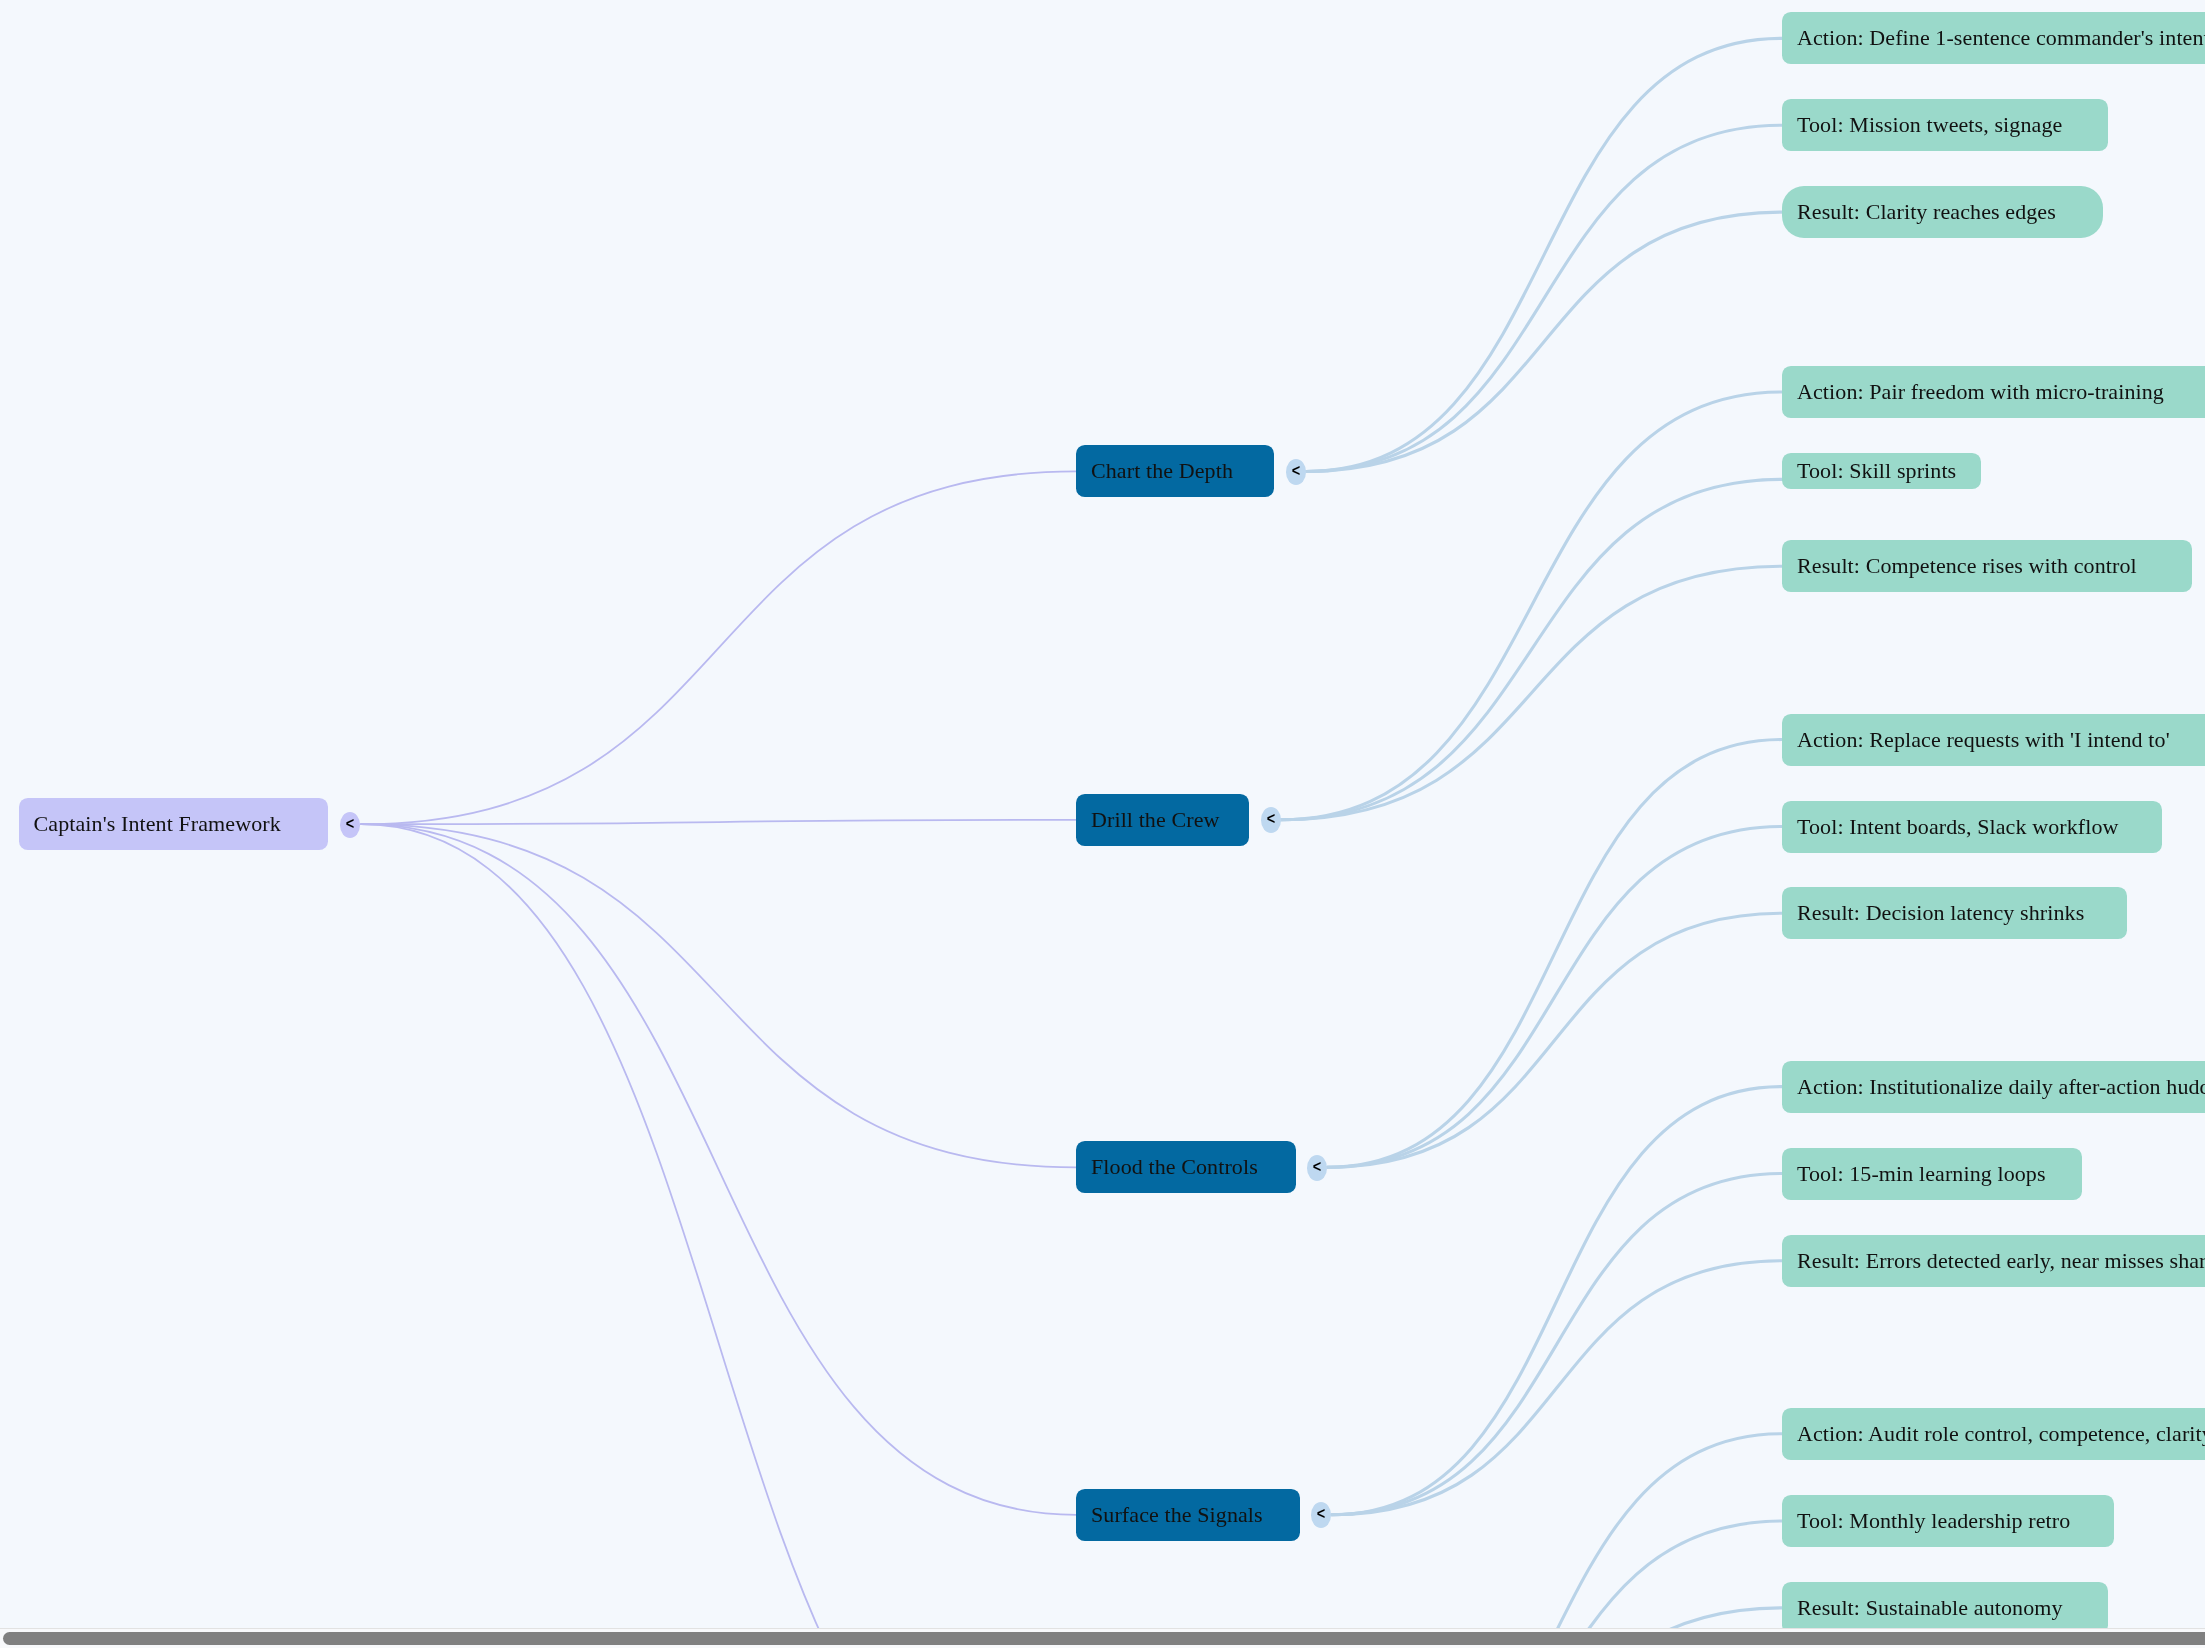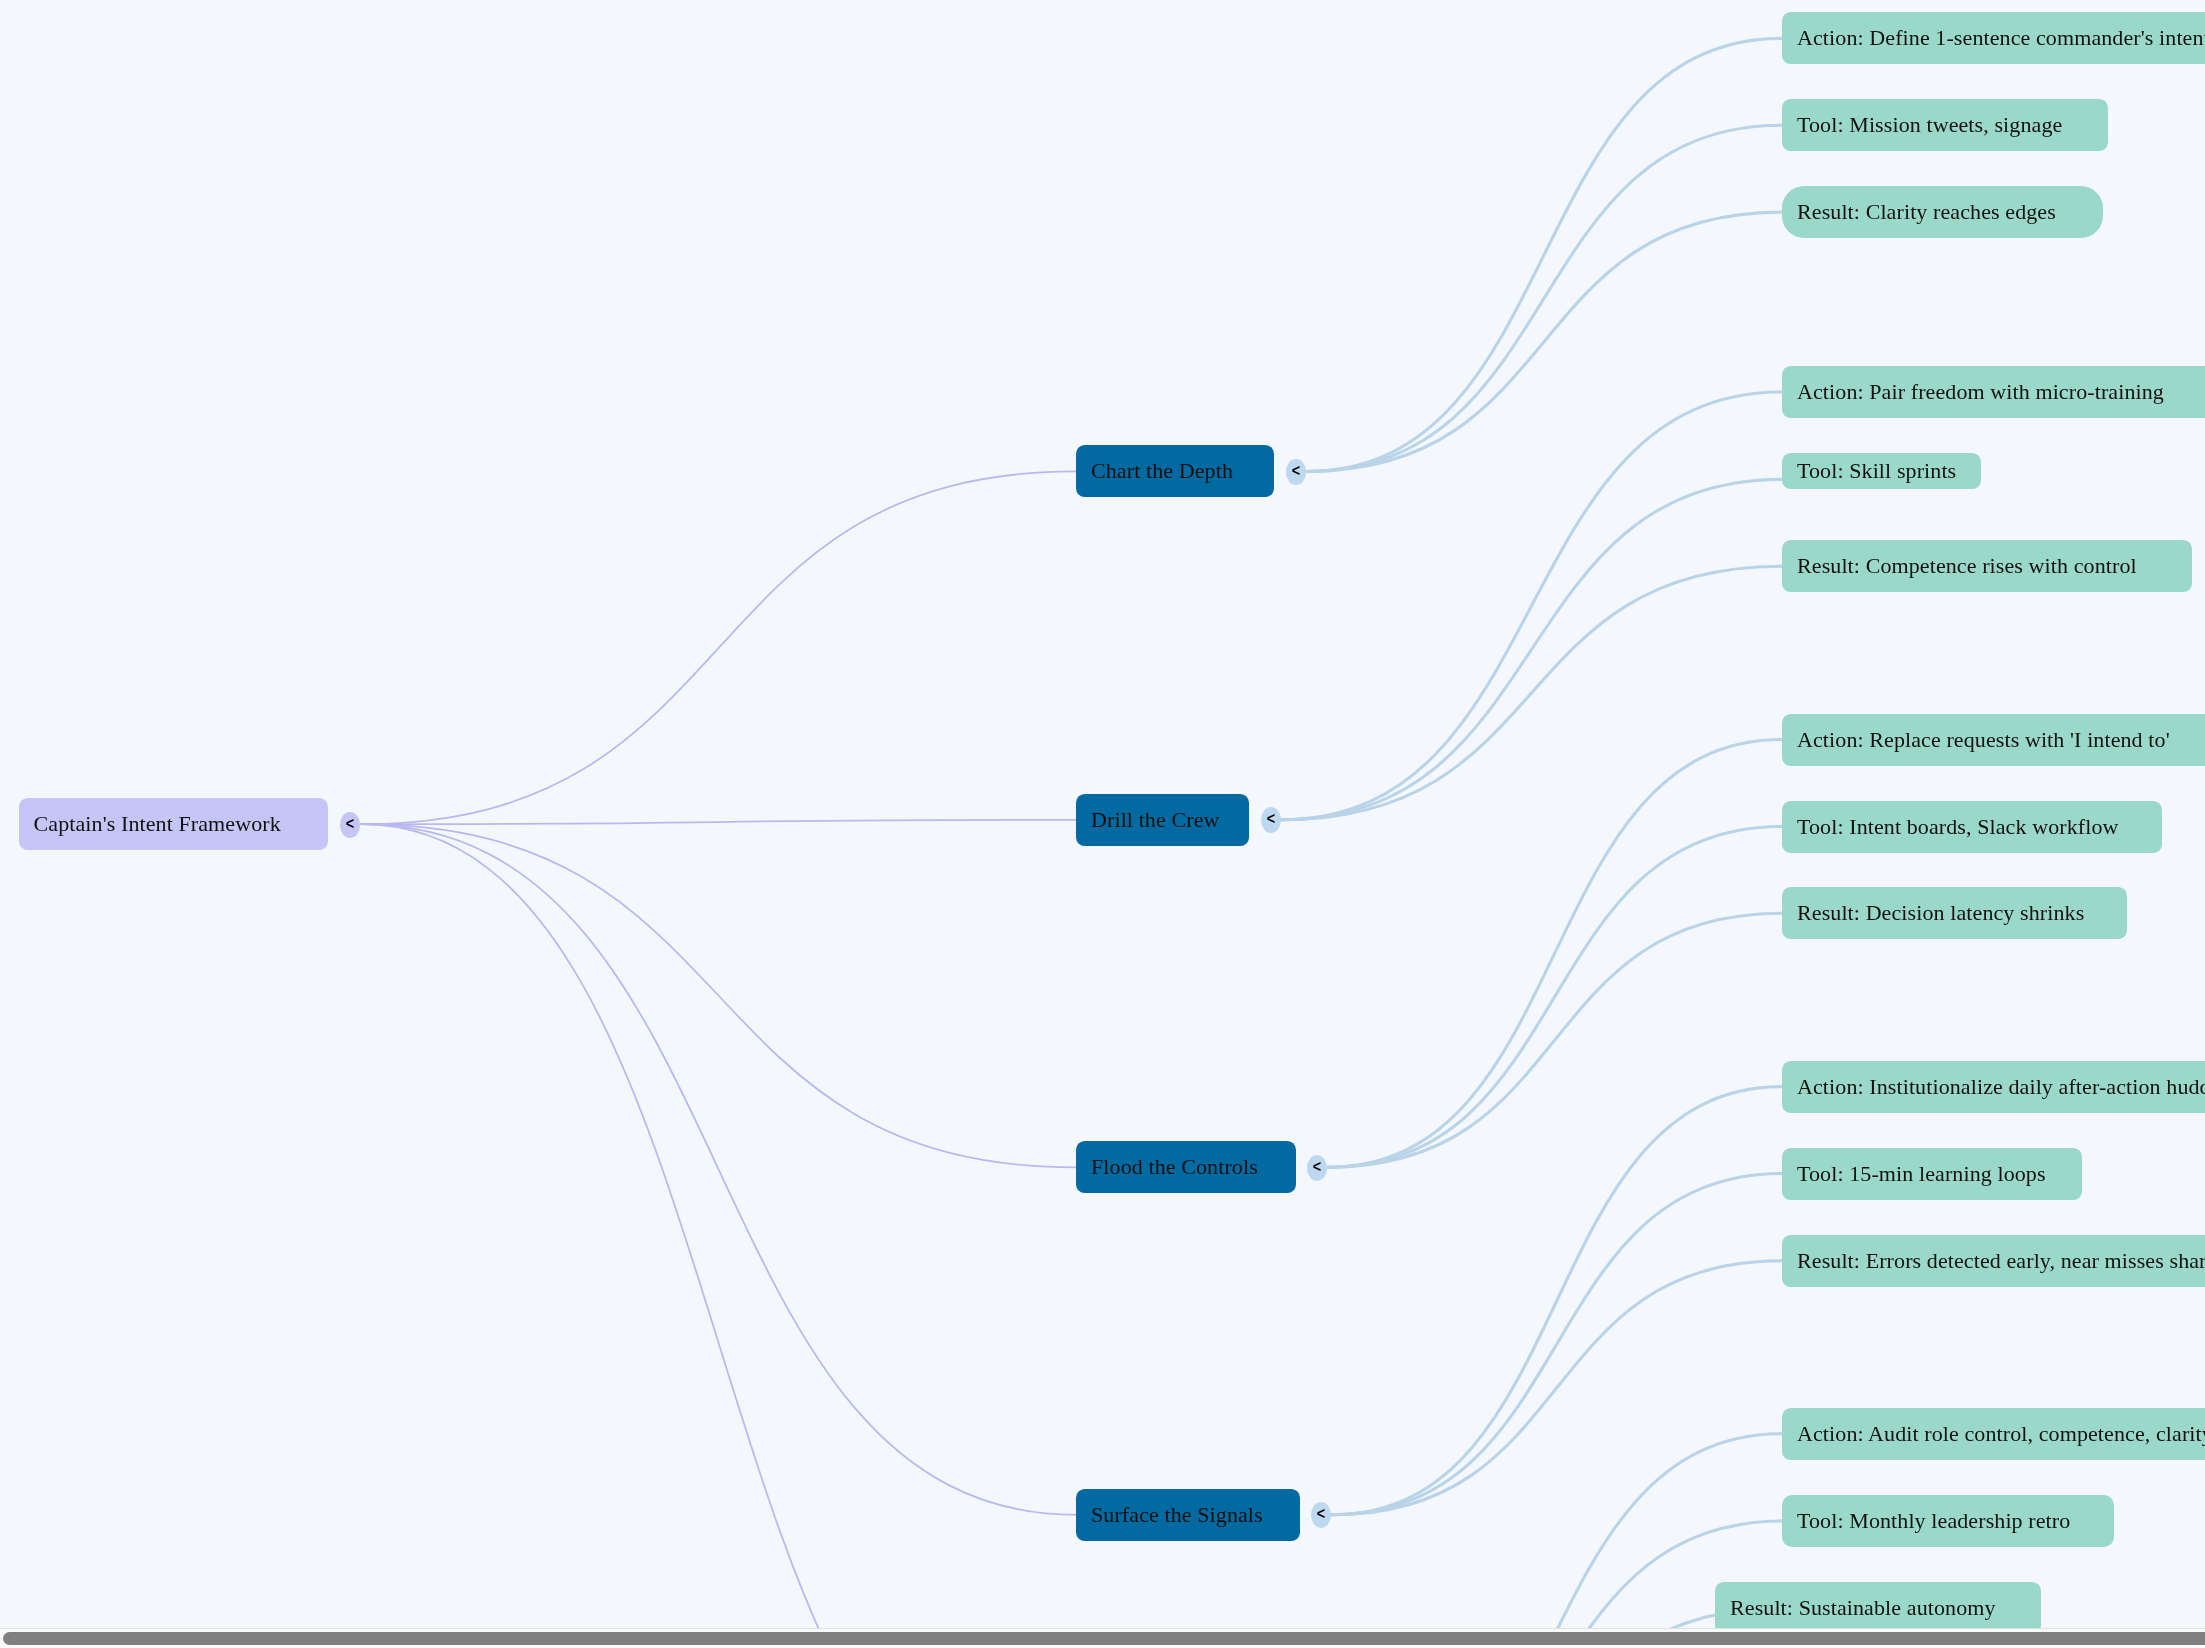--- a/index.html
+++ b/index.html
@@ -187,24 +187,24 @@
       </div>
       <div class="node node-leaf" style="left: 1782px; top: 1148px; width: 300px; height: 52px;">
         <span>Tool: 15-min learning loops</span>
       </div>
       <div class="node node-leaf" style="left: 1782px; top: 1235px; width: 514px; height: 52px;">
         <span>Result: Errors detected early, near misses shared</span>
       </div>
       <div class="node node-leaf" style="left: 1782px; top: 1408px; width: 501px; height: 52px;">
         <span>Action: Audit role control, competence, clarity</span>
       </div>
-      <div class="node node-leaf" style="left: 1782px; top: 1495px; width: 332px; height: 52px; border-radius: 10px;">
+      <div class="node node-leaf" style="left: 1782px; top: 1495px; width: 332px; height: 52px;">
         <span>Tool: Monthly leadership retro</span>
       </div>
-      <div class="node node-leaf" style="left: 1715px; top: 1582px; width: 326px; height: 52px;">
+      <div class="node node-leaf" style="left: 1782px; top: 1582px; width: 326px; height: 52px;">
         <span>Result: Sustainable autonomy</span>
       </div>
     </div>
 
   <div class="scroll-h-track">
     <div class="scroll-h-thumb"></div>
   </div>
 
 </div>
 

